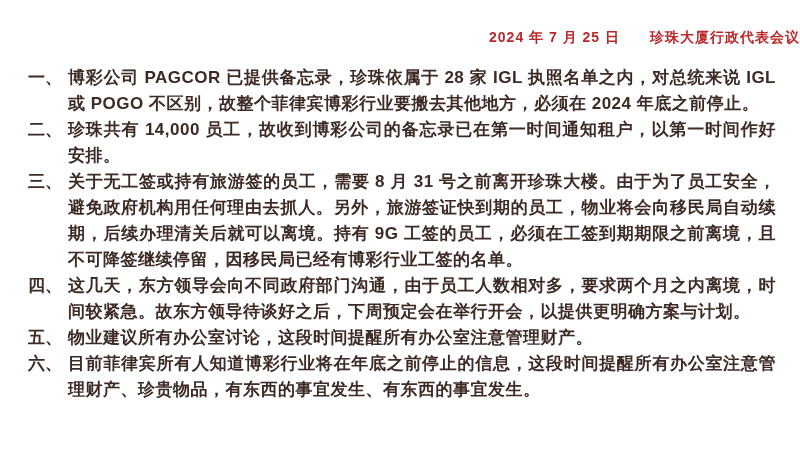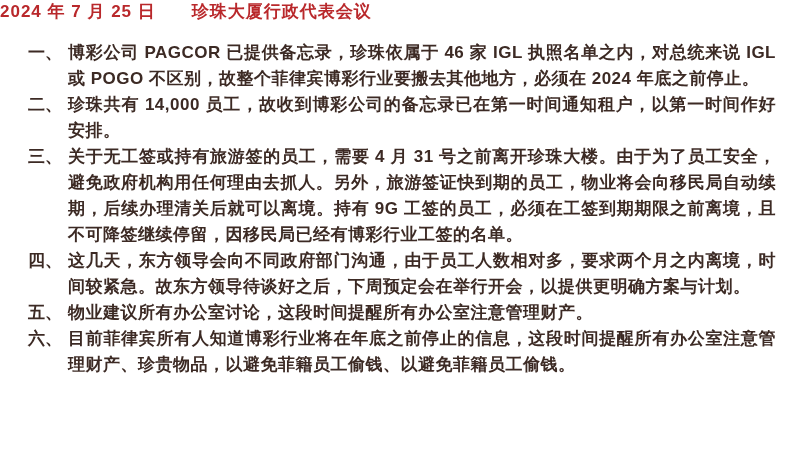--- a/index.html
+++ b/index.html
@@ -10,24 +10,24 @@
   .page {
     position: relative;
     width: 800px;
     height: 460px;
     background: #ffffff;
     overflow: hidden;
     font-family: "Liberation Sans", "DejaVu Sans", sans-serif;
     font-weight: 700;
   }
   .doc-title {
-    margin-top: 0;
-    text-align: left;
+    margin-top: 25px;
+    text-align: right;
     color: #b9282b;
-    font-size: 17px;
+    font-size: 14px;
     line-height: 24px;
     letter-spacing: 1px;
     white-space: pre;
   }
   .item-list {
     margin-top: 16px;
     padding: 0 24px 0 28px;
   }
   .list-item {
     display: flex;
@@ -50,43 +50,43 @@
 <body>
 
 <div class="page">
 
   <div class="doc-title">2024 年 7 月 25 日　　珍珠大厦行政代表会议</div>
 
   <div class="item-list">
 
     <div class="list-item">
       <span class="item-num">一、</span>
-      <span class="item-text">博彩公司 PAGCOR 已提供备忘录，珍珠依属于 46 家 IGL 执照名单之内，对总统来说 IGL 或 POGO 不区别，故整个菲律宾博彩行业要搬去其他地方，必须在 2024 年底之前停止。</span>
+      <span class="item-text">博彩公司 PAGCOR 已提供备忘录，珍珠依属于 28 家 IGL 执照名单之内，对总统来说 IGL 或 POGO 不区别，故整个菲律宾博彩行业要搬去其他地方，必须在 2024 年底之前停止。</span>
     </div>
 
     <div class="list-item">
       <span class="item-num">二、</span>
       <span class="item-text">珍珠共有 14,000 员工，故收到博彩公司的备忘录已在第一时间通知租户，以第一时间作好安排。</span>
     </div>
 
     <div class="list-item">
       <span class="item-num">三、</span>
-      <span class="item-text">关于无工签或持有旅游签的员工，需要 4 月 31 号之前离开珍珠大楼。由于为了员工安全，避免政府机构用任何理由去抓人。另外，旅游签证快到期的员工，物业将会向移民局自动续期，后续办理清关后就可以离境。持有 9G 工签的员工，必须在工签到期期限之前离境，且不可降签继续停留，因移民局已经有博彩行业工签的名单。</span>
+      <span class="item-text">关于无工签或持有旅游签的员工，需要 8 月 31 号之前离开珍珠大楼。由于为了员工安全，避免政府机构用任何理由去抓人。另外，旅游签证快到期的员工，物业将会向移民局自动续期，后续办理清关后就可以离境。持有 9G 工签的员工，必须在工签到期期限之前离境，且不可降签继续停留，因移民局已经有博彩行业工签的名单。</span>
     </div>
 
     <div class="list-item">
       <span class="item-num">四、</span>
       <span class="item-text">这几天，东方领导会向不同政府部门沟通，由于员工人数相对多，要求两个月之内离境，时间较紧急。故东方领导待谈好之后，下周预定会在举行开会，以提供更明确方案与计划。</span>
     </div>
 
     <div class="list-item">
       <span class="item-num">五、</span>
       <span class="item-text">物业建议所有办公室讨论，这段时间提醒所有办公室注意管理财产。</span>
     </div>
 
     <div class="list-item">
       <span class="item-num">六、</span>
-      <span class="item-text">目前菲律宾所有人知道博彩行业将在年底之前停止的信息，这段时间提醒所有办公室注意管理财产、珍贵物品，以避免菲籍员工偷钱、以避免菲籍员工偷钱。</span>
+      <span class="item-text">目前菲律宾所有人知道博彩行业将在年底之前停止的信息，这段时间提醒所有办公室注意管理财产、珍贵物品，有东西的事宜发生、有东西的事宜发生。</span>
     </div>
 
   </div>
 
 </div>
 
 </body></html>

